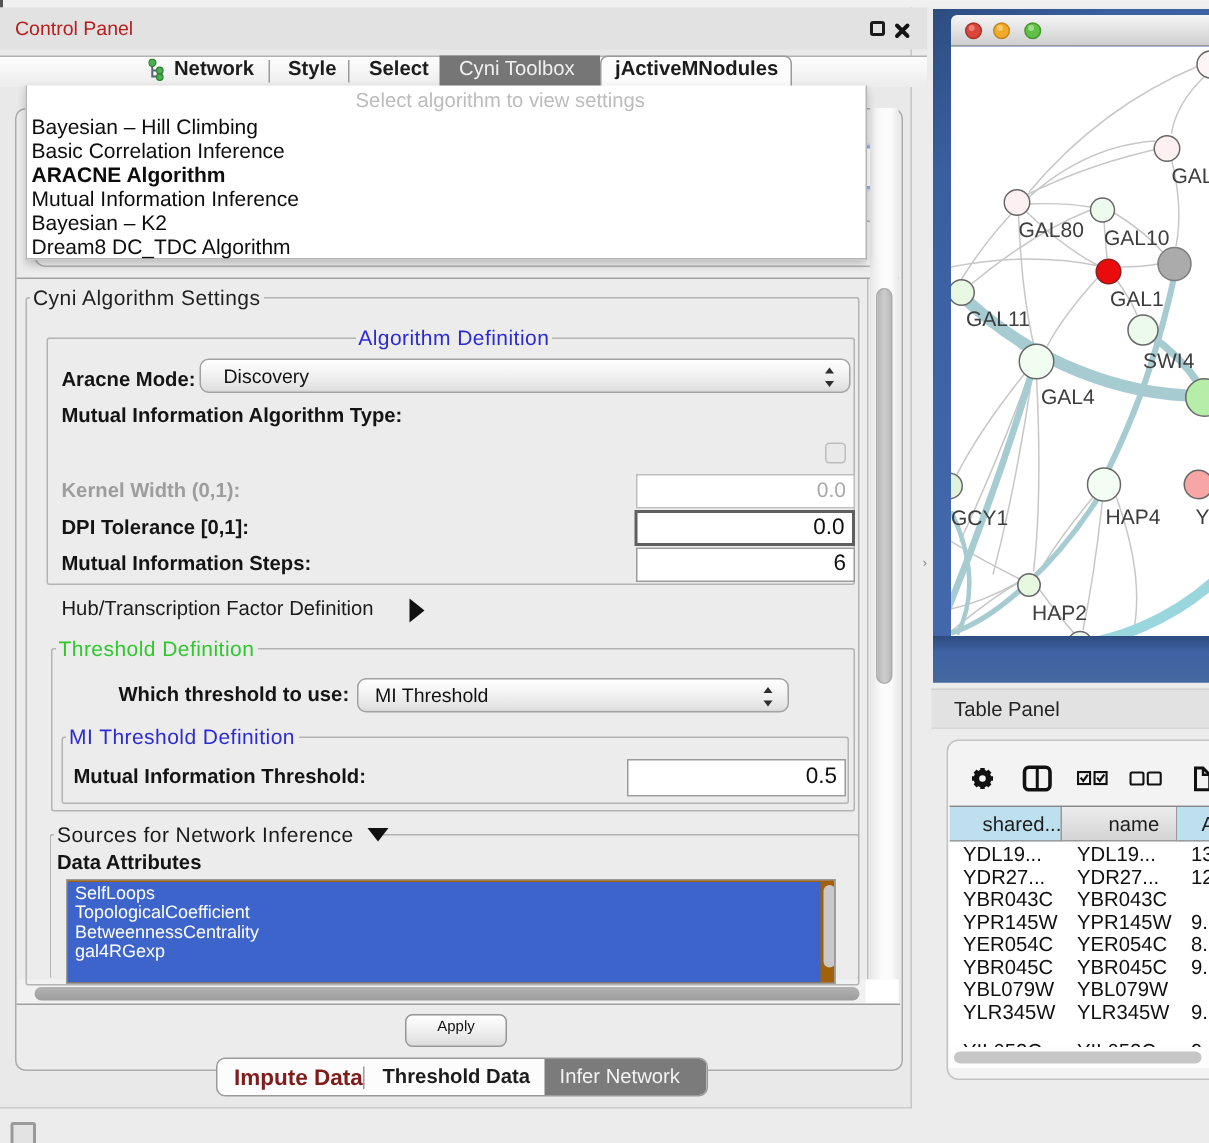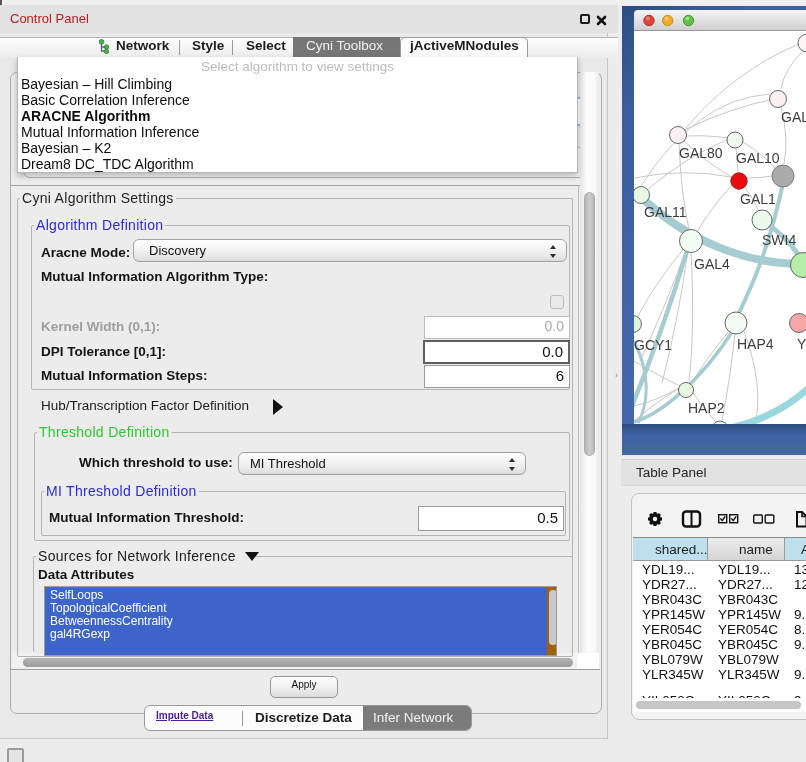--- a/index.html
+++ b/index.html
@@ -63,21 +63,21 @@
 
   <div class="abs" style="left:12px;top:648px;width:587px;height:16px;background:#f1f1f1;"></div>
   <div class="abs" style="left:23px;top:653px;width:550px;height:9px;background:linear-gradient(#b3b3b3,#9d9d9d);border-radius:5px;"></div>
   <div class="abs" style="left:577px;top:648px;width:22px;height:16px;background:#fff;"></div>
   <div class="abs" style="left:11px;top:664px;width:589px;height:1px;background:#9f9f9f;"></div>
 
   <fieldset style="left:17px;top:185px;width:556px;height:467px;background:transparent;">
     <legend style="color:#1f1f1f;">Cyni Algorithm Settings</legend>
   </fieldset>
 
-  <fieldset style="left:31px;top:212px;width:539px;height:173px;">
+  <fieldset style="left:31px;top:212px;width:539px;height:173px;text-align:center;">
     <legend style="color:#2b2bd0;">Algorithm Definition</legend>
   </fieldset>
   <div class="abs bold" style="left:41px;top:240px;font-size:13.5px;color:#141414;">Aracne Mode:</div>
   <div class="combo" style="left:133px;top:234px;width:432px;height:21px;">
       <span class="ctext">Discovery</span>
       <span class="arrows"></span>
     </div>
   <div class="abs bold" style="left:41px;top:264px;font-size:13.5px;color:#141414;">Mutual Information Algorithm Type:</div>
   <div class="abs" style="left:550px;top:290px;width:12px;height:12px;border:1px solid #bdbdbd;border-radius:3px;background:#e9e9e9;"></div>
   <div class="abs bold" style="left:41px;top:314px;font-size:13.5px;color:#9d9d9d;">Kernel Width (0,1):</div>
@@ -111,34 +111,34 @@
   <div class="abs bold" style="left:38px;top:562px;font-size:13.5px;color:#141414;">Data Attributes</div>
   <div class="abs" style="left:44px;top:581px;width:513px;height:70px;border:1px solid #9b9b9b;background:#a16207;overflow:hidden;box-sizing:border-box;">
     <div class="abs" style="left:0;top:1px;width:502px;height:67px;background:#3c64cb;"></div>
     <div class="abs" style="left:5px;top:2px;font-size:12px;color:#fff;line-height:13px;">SelfLoops<br>TopologicalCoefficient<br>BetweennessCentrality<br>gal4RGexp</div>
     <div class="abs" style="left:504px;top:3px;width:8px;height:55px;background:#c9c9c9;border-radius:4px;"></div>
   </div>
 
   <div class="abs" style="left:270px;top:671px;width:68px;height:22px;border:1px solid #979797;border-radius:5px;background:linear-gradient(#ffffff,#f0f0f0 50%,#dcdcdc);text-align:center;font-size:10px;color:#111;padding-top:2px;box-sizing:border-box;">Apply</div>
 
   <div class="abs" style="left:144px;top:700px;width:326px;height:24px;border:1px solid #9a9a9a;border-radius:6px;background:#fcfcfc;overflow:hidden;">
-    <div class="abs bold" style="left:11px;top:4px;font-size:10px;color:#4c1d95;text-decoration:underline;">Impute Data</div>
+    <div class="abs bold" style="left:11px;top:4px;font-size:15px;color:#7f1d1d;">Impute Data</div>
     <div class="abs" style="left:97px;top:5px;width:1px;height:15px;background:#9a9a9a;"></div>
-    <div class="abs bold" style="left:110px;top:4px;font-size:13.5px;color:#1c1c1c;">Discretize Data</div>
+    <div class="abs bold" style="left:110px;top:4px;font-size:13.5px;color:#1c1c1c;">Threshold Data</div>
     <div class="abs" style="left:218px;top:0;width:108px;height:24px;background:#7b7b7b;"></div>
     <div class="abs" style="left:228px;top:4px;font-size:13.5px;color:#f2f2f2;">Infer Network</div>
   </div>
 </div>
 
 <div class="abs" style="left:7px;top:748px;width:13px;height:16px;border:2px solid #9a9a9a;background:#e3e3e3;border-radius:2px;"></div>
 
 <div class="abs" style="left:615px;top:370px;font-size:9px;color:#8a8a8a;">›</div>
 
 <div class="abs" style="left:17px;top:57px;width:561px;height:116px;background:#fff;border:1px solid #b6b6b6;border-top:none;box-shadow:0 3px 6px rgba(0,0,0,0.25);box-sizing:border-box;"></div>
-<div class="abs" style="left:17px;top:59px;width:561px;height:15px;text-align:center;font-size:13.5px;color:#bcbcbc;">Select algorithm to view settings</div>
+<div class="abs" style="left:17px;top:59px;width:561px;height:15px;text-align:center;font-size:13.5px;color:#bcbcbc;padding-left:36px;">Select algorithm to view settings</div>
 <div class="abs" style="left:21px;top:76px;font-size:14px;color:#0d0d0d;line-height:16px;">
   Bayesian – Hill Climbing<br>
   Basic Correlation Inference<br>
   <span class="bold">ARACNE Algorithm</span><br>
   Mutual Information Inference<br>
   Bayesian – K2<br>
   Dream8 DC_TDC Algorithm
 </div>
 
 <div class="abs" style="left:622px;top:6px;width:184px;height:449px;background:linear-gradient(135deg,#2d4d80 0%,#3a5f9f 18%,#4268ab 60%,#4268ab 100%);"></div>

